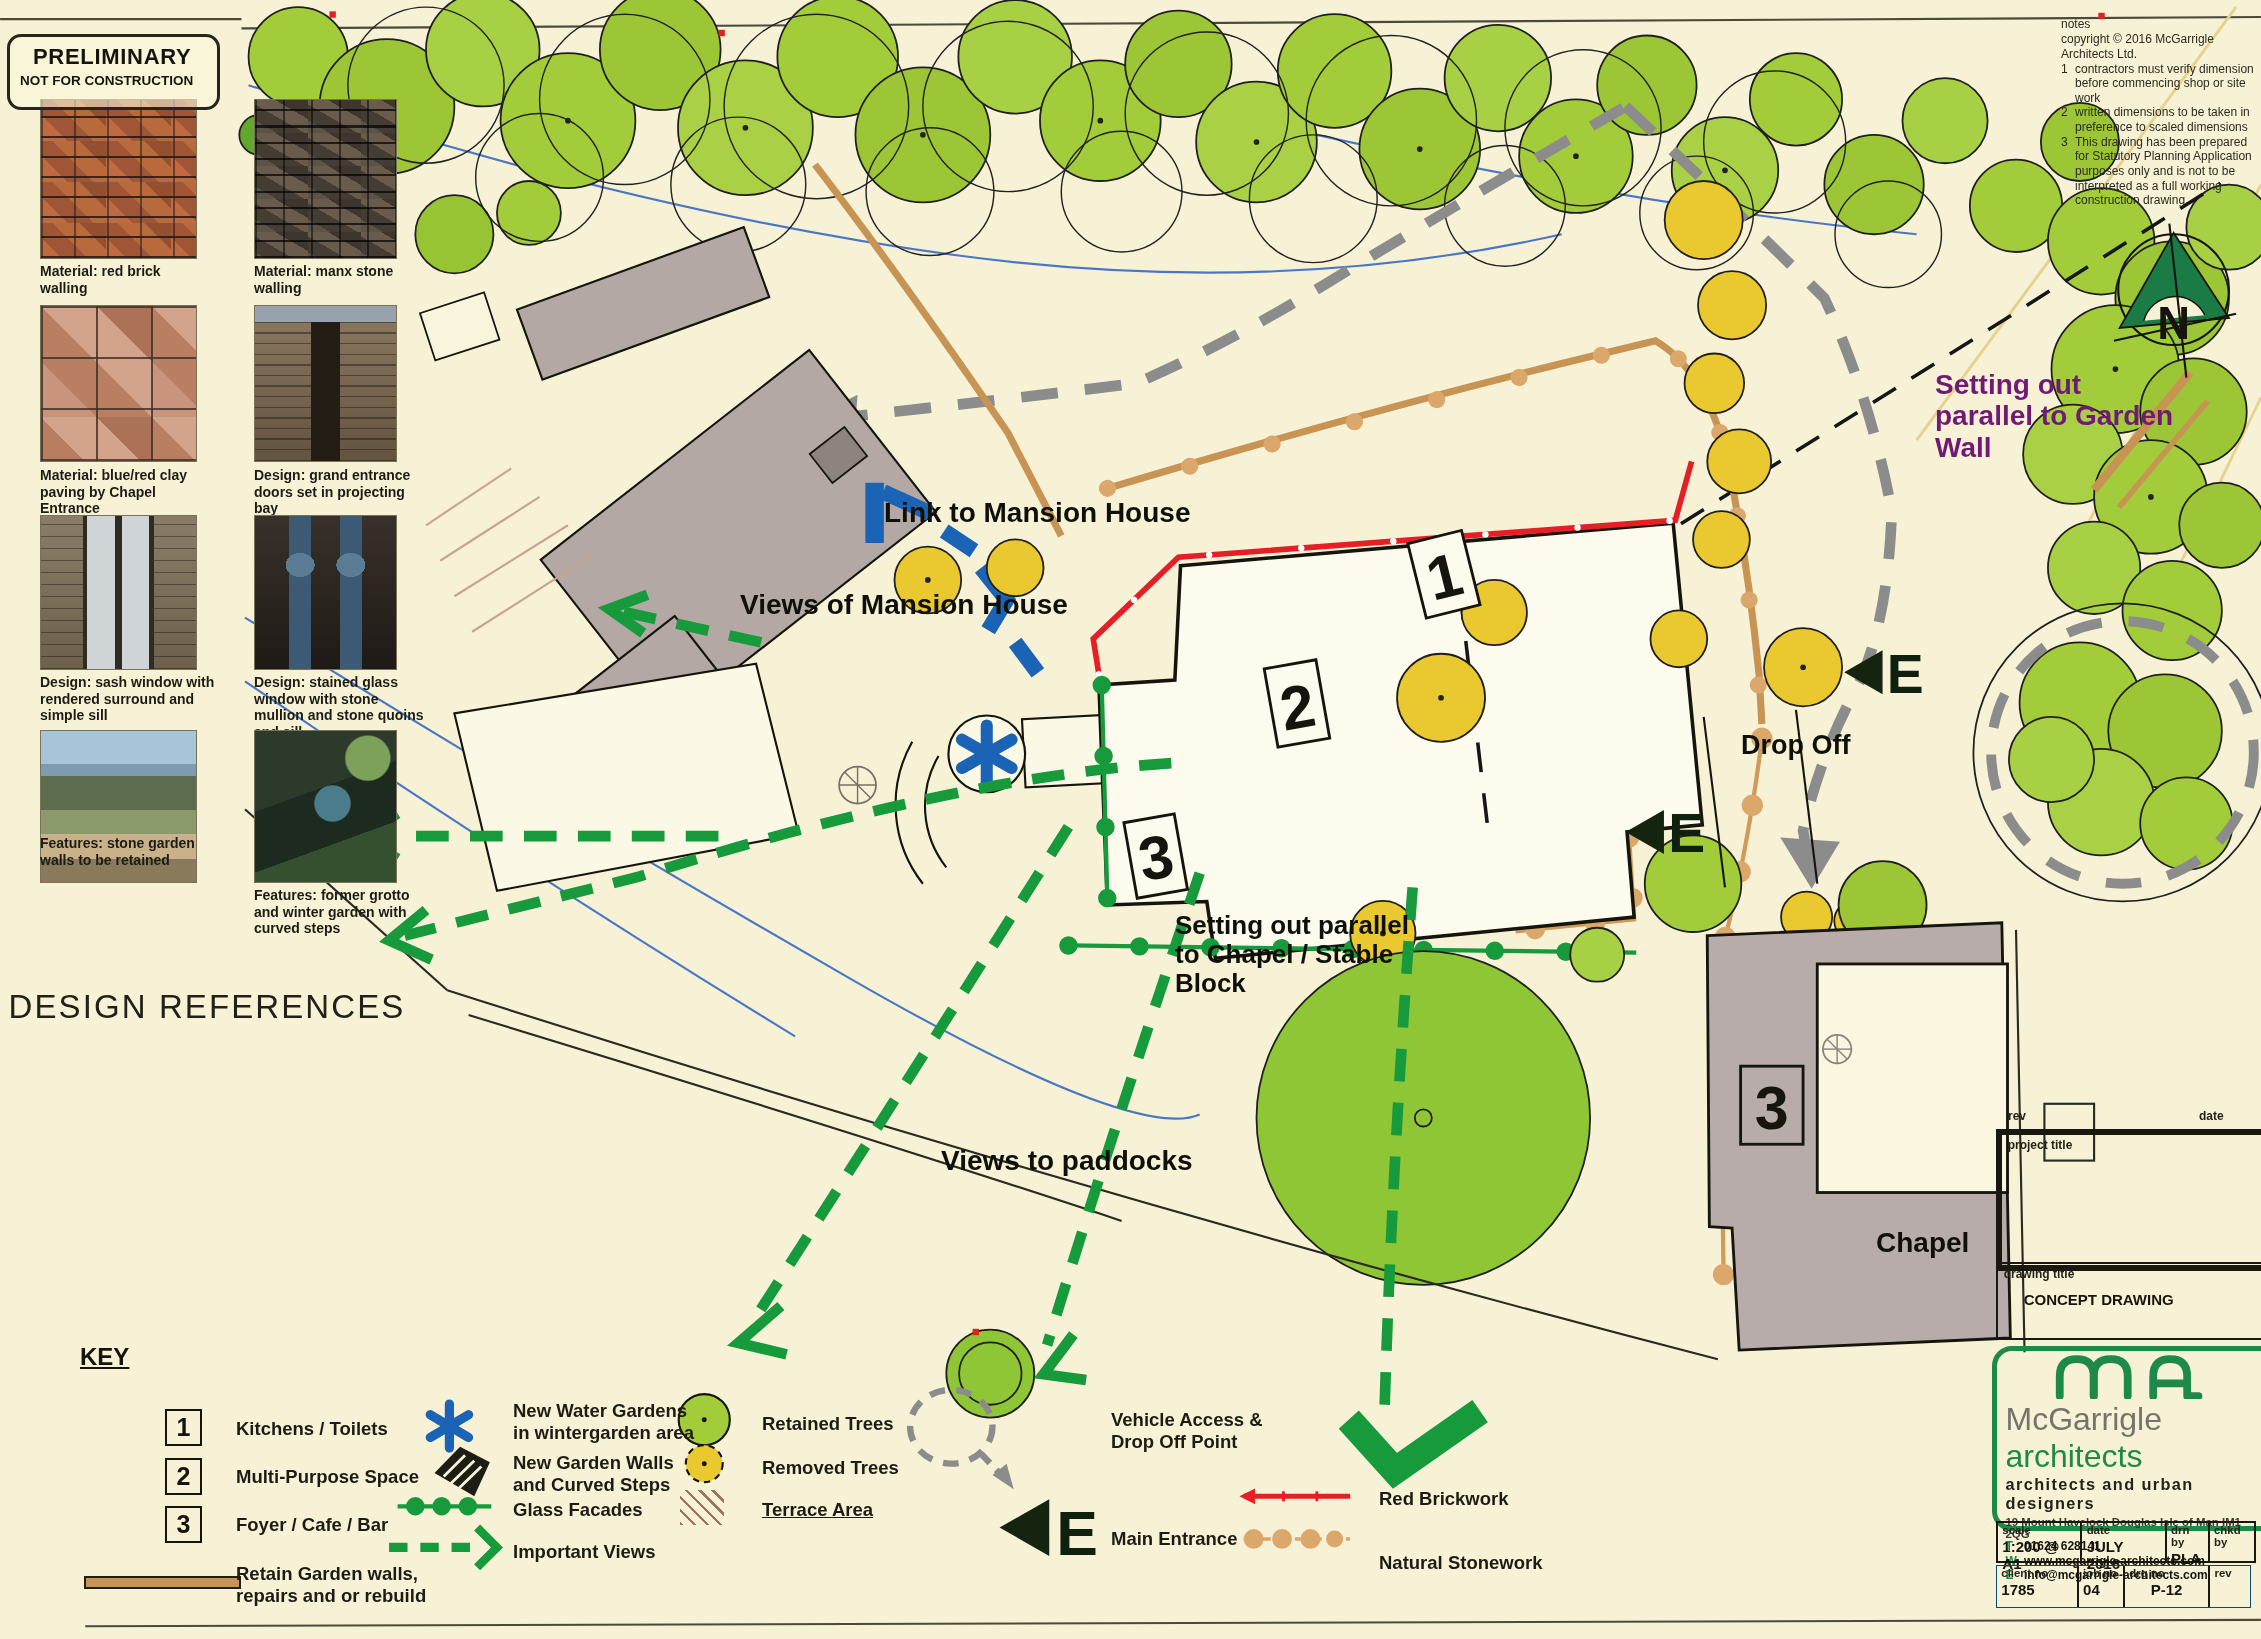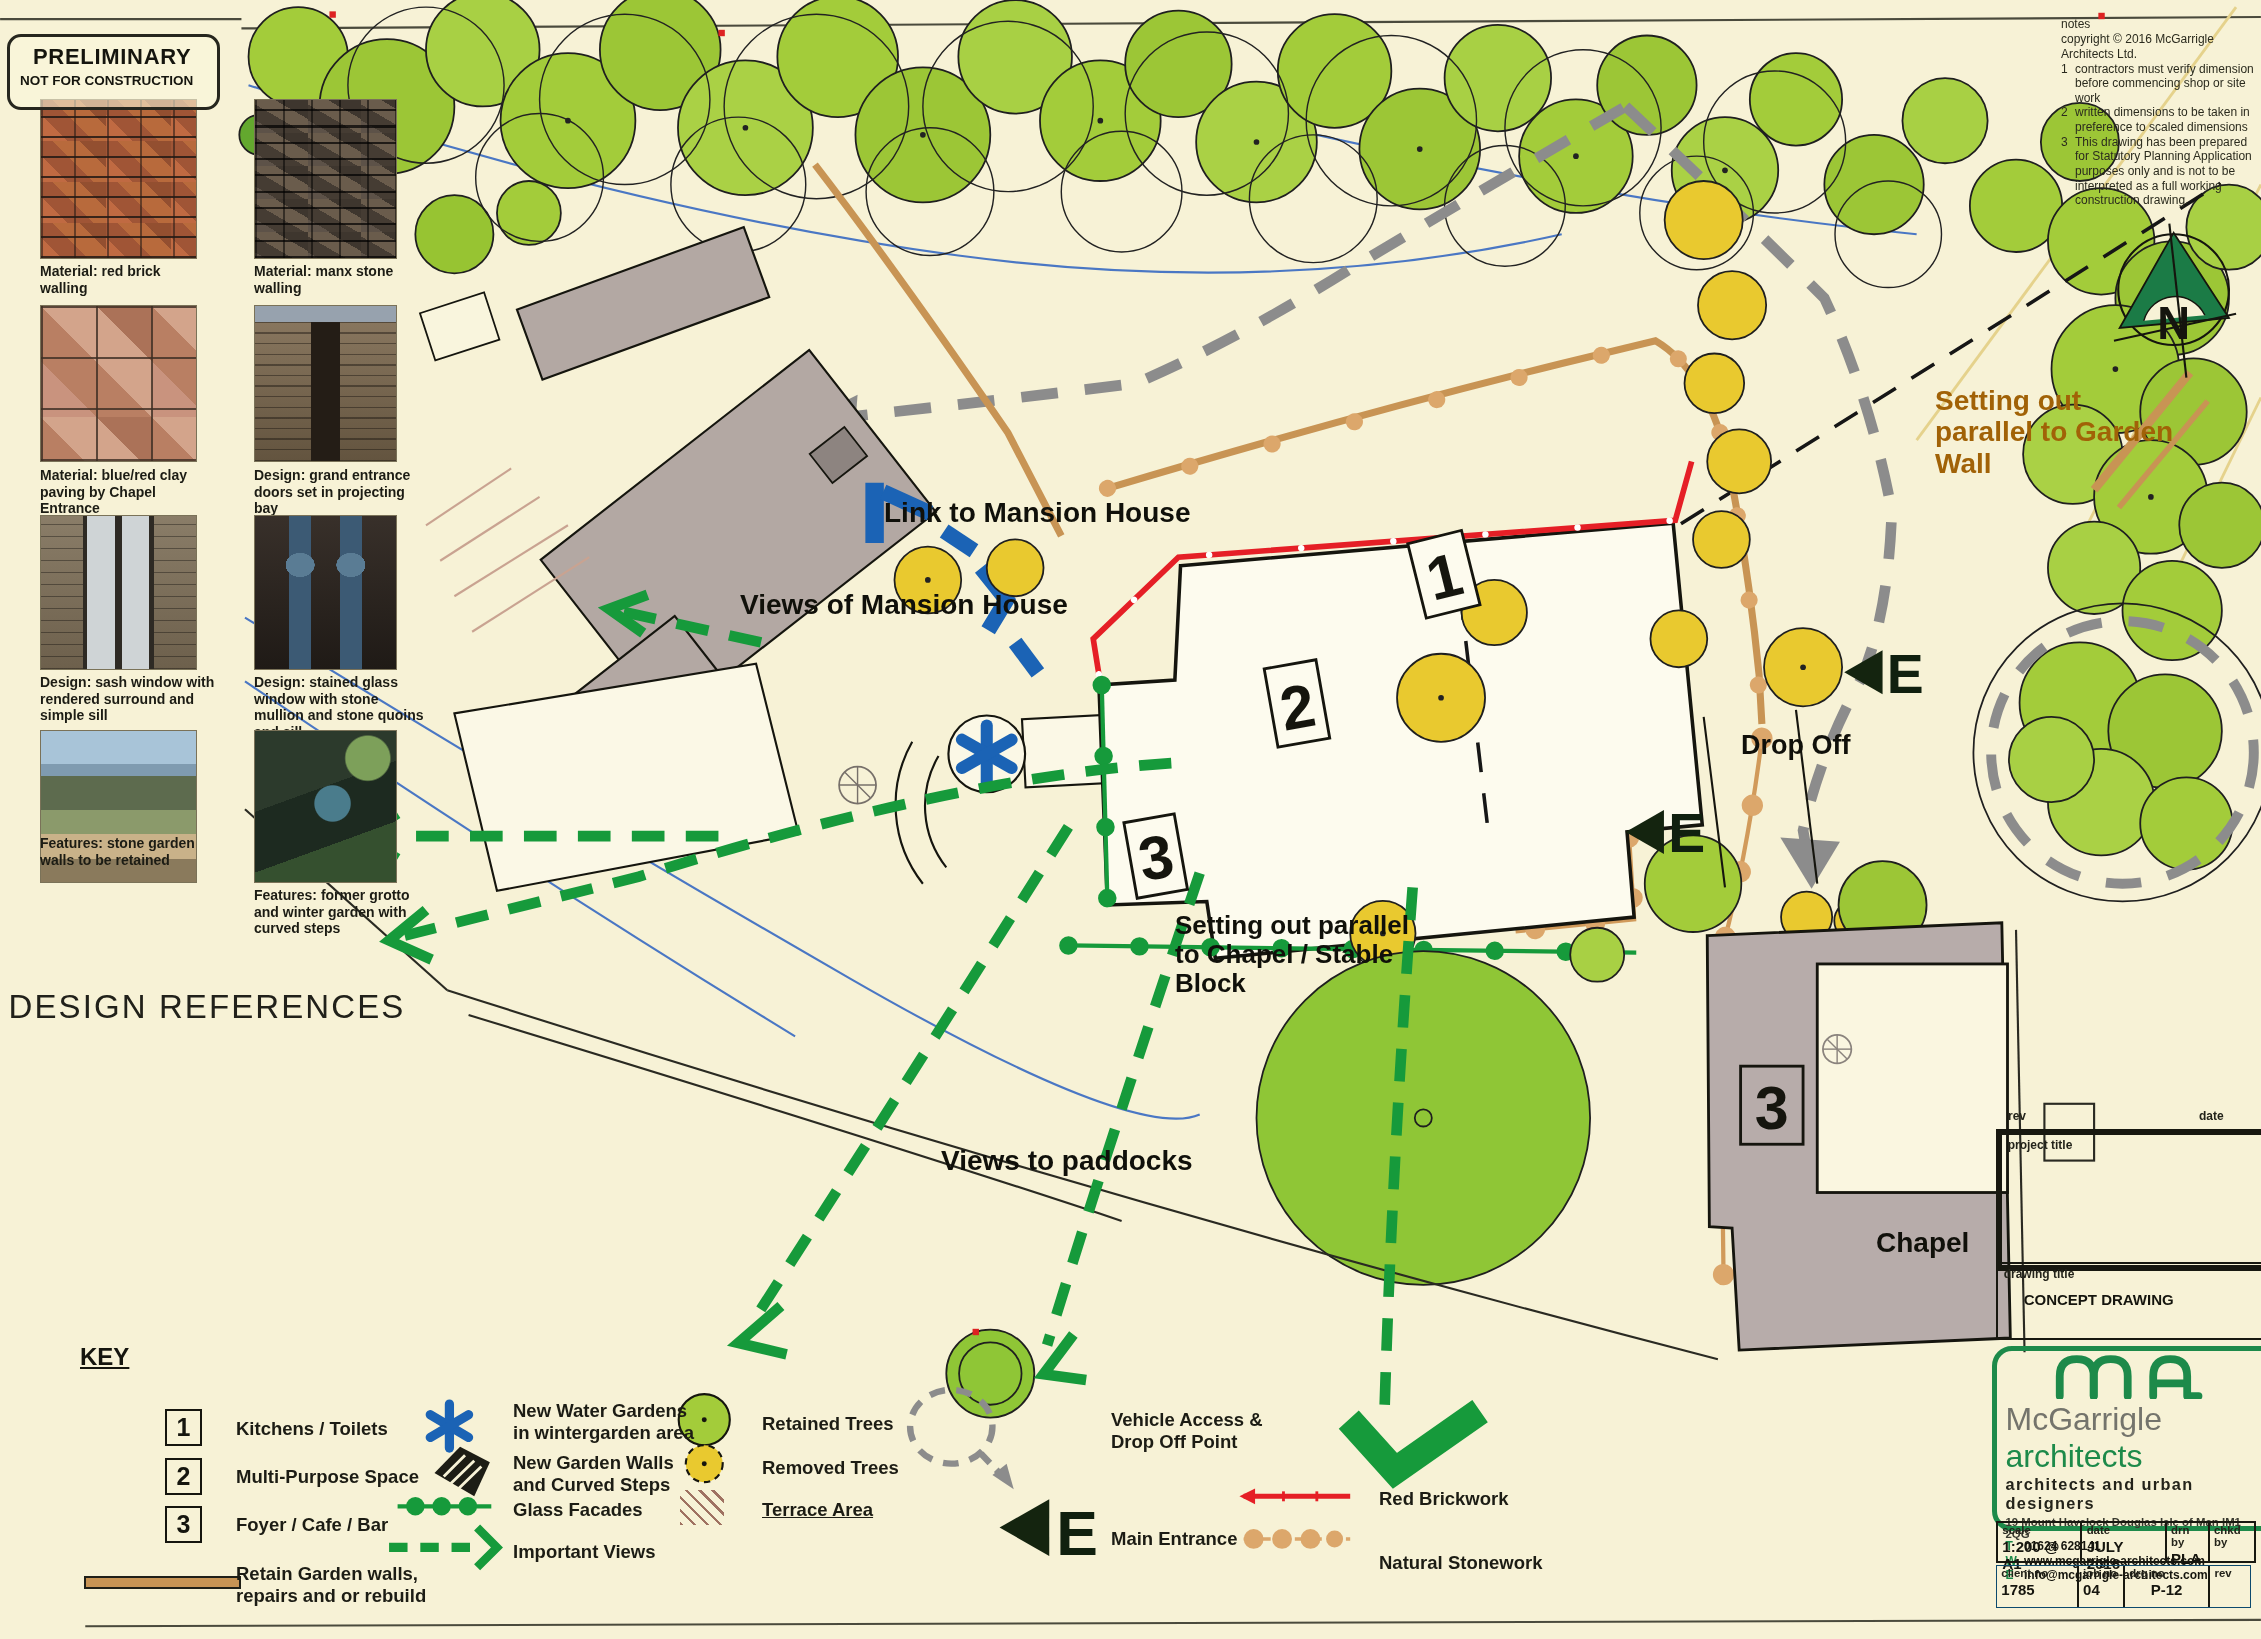--- a/index.html
+++ b/index.html
@@ -495,21 +495,21 @@
 <div class="ksym hatch" style="left:680px;top:1490px;"></div>
 <div class="klbl" style="left:762px;top:1499px;text-decoration:underline;">Terrace Area</div>
 
 <div class="klbl" style="left:1111px;top:1409px;width:177px;">Vehicle Access &amp; Drop Off Point</div>
 <div class="klbl" style="left:1111px;top:1528px;">Main Entrance</div>
 <div class="klbl" style="left:1379px;top:1488px;">Red Brickwork</div>
 <div class="klbl" style="left:1379px;top:1532px;margin-top:20px;">Natural Stonework</div>
 
 <div class="lbl" style="left:884px;top:497px;font-size:28px;white-space:nowrap;">Link to Mansion House</div>
 <div class="lbl" style="left:740px;top:589px;font-size:28px;white-space:nowrap;">Views of Mansion House</div>
-<div class="lbl" style="left:1935px;top:369px;font-size:28px;width:248px;color:#a16207;margin-top:16px;">Setting out parallel to Garden Wall</div>
+<div class="lbl" style="left:1935px;top:369px;font-size:28px;width:248px;color:#701a75;">Setting out parallel to Garden Wall</div>
 <div class="lbl" style="left:1175px;top:911px;font-size:26px;width:263px;">Setting out parallel to Chapel / Stable Block</div>
 <div class="lbl" style="left:1741px;top:730px;font-size:27px;white-space:nowrap;">Drop Off</div>
 <div class="lbl" style="left:941px;top:1145px;font-size:28px;white-space:nowrap;">Views to paddocks</div>
 <div class="lbl" style="left:1876px;top:1227px;font-size:28px;white-space:nowrap;">Chapel</div>
 
 <div class="notes">
   <div class="nh">notes</div>
   <div>copyright © 2016 McGarrigle Architects Ltd.</div>
   <div class="note-item">
     <span class="nn">1</span>

